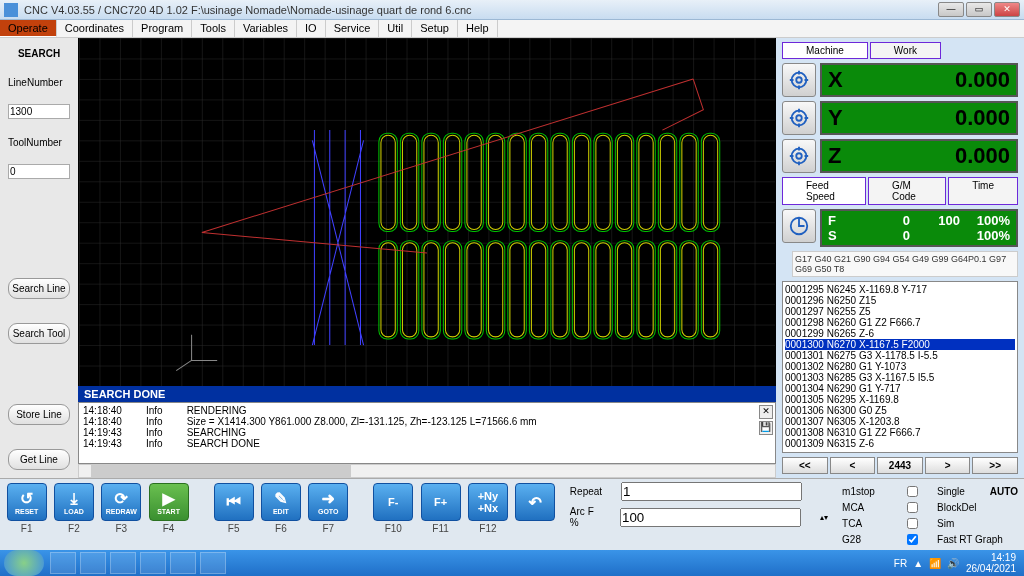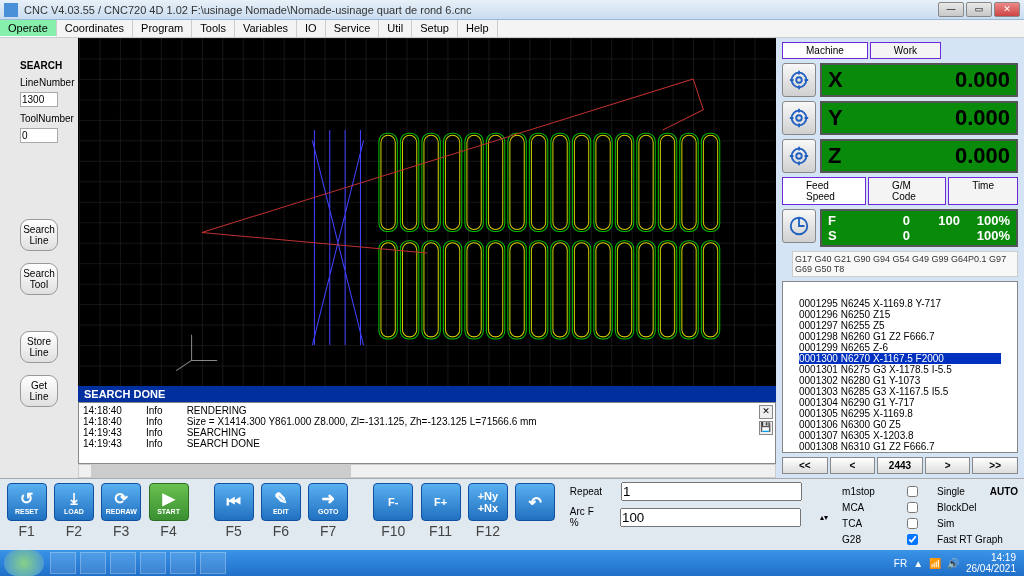--- a/index.html
+++ b/index.html
@@ -7,25 +7,25 @@
 
 .titlebar { height: 20px; background: linear-gradient(#e8f0f8,#c8dcf0); display: flex; align-items: center; padding: 0 4px; border-bottom: 1px solid #9cb8d4; }
 .titlebar .icon { width: 14px; height: 14px; background: #4a90d9; margin-right: 6px; }
 .titlebar .title { flex: 1; font-size: 11px; color: #333; }
 .titlebar .winbtns { display: flex; gap: 2px; }
 .titlebar .winbtn { width: 26px; height: 15px; background: linear-gradient(#e8e8e8,#c8c8c8); border: 1px solid #888; border-radius: 2px; font-size: 9px; text-align: center; line-height: 13px; }
 .titlebar .winbtn.close { background: linear-gradient(#e88,#c44); color: #fff; }
 
 .menubar { height: 18px; background: #f4f4f4; display: flex; border-bottom: 1px solid #ccc; }
 .menubar .tab { padding: 2px 8px; font-size: 11px; border-right: 1px solid #ccc; cursor: default; }
-.menubar .tab.active { background: #86efac; border-bottom: 1px solid #fff; }
+.menubar .tab.active { background: #c2410c; border-bottom: 1px solid #fff; }
 
 .workarea { position: absolute; top: 38px; left: 0; right: 0; bottom: 98px; display: flex; }
 
-.leftpanel { width: 78px; background: #e8e8e8; padding: 20px; display: flex; flex-direction: column; gap: 4px; }
+.leftpanel { width: 78px; background: #e8e8e8; padding: 8px; display: flex; flex-direction: column; gap: 4px; justify-content: space-between; }
 .leftpanel .lbl { font-size: 10px; margin-top: 2px; }
 .leftpanel input { width: 100%; font-size: 10px; padding: 1px; border: 1px solid #aaa; }
 .leftpanel .btn { margin-top: 8px; padding: 4px 2px; font-size: 10px; background: linear-gradient(#fff,#e0e0e0); border: 1px solid #999; border-radius: 9px; text-align: center; }
 
 .center { flex: 1; display: flex; flex-direction: column; }
 .viewport { flex: 1; background: #000; position: relative; overflow: hidden; }
 .viewport svg { width: 100%; height: 100%; }
 .msgheader { background: #0030a0; color: #fff; font-weight: bold; padding: 2px 6px; font-size: 11px; }
 .msglog { background: #fff; border: 1px solid #888; height: 62px; font-size: 10px; padding: 2px 4px; overflow: hidden; position: relative; }
 .msglog .row { display: flex; gap: 24px; white-space: nowrap; }
@@ -50,32 +50,32 @@
 .feedspeed { background: #0a8a0a; border: 2px solid #555; padding: 2px 6px; font-family: 'Courier New', monospace; font-weight: bold; color: #fff; display: flex; }
 .feedspeed-vals { flex: 1; }
 .feedspeed-vals .fsrow { display: flex; font-size: 13px; }
 .feedspeed-vals .fsrow span:nth-child(1) { width: 20px; }
 .feedspeed-vals .fsrow span:nth-child(2) { flex: 1; text-align: right; }
 .feedspeed-vals .fsrow span:nth-child(3) { width: 50px; text-align: right; }
 .feedspeed-vals .fsrow span:nth-child(4) { width: 50px; text-align: right; }
 
 .gcodes { font-size: 9px; color: #333; padding: 2px; border: 1px solid #ccc; background: #f8f8f8; margin-left: 10px; }
 
-.codelist { flex: 1; background: #fff; border: 1px solid #888; font-family: 'Courier New', monospace; font-size: 10px; padding: 16px; overflow: hidden; }
+.codelist { flex: 1; background: #fff; border: 1px solid #888; font-family: 'Courier New', monospace; font-size: 10px; padding: 2px; overflow: hidden; }
 .codelist .line { white-space: nowrap; }
 .codelist .line.hl { background: #0030c0; color: #fff; }
 
 .navbtns { display: flex; gap: 2px; }
 .navbtns .nb { flex: 1; background: linear-gradient(#fff,#ddd); border: 1px solid #888; text-align: center; font-size: 10px; padding: 2px; font-weight: bold; }
 
 .bottombar { position: absolute; left: 0; right: 0; bottom: 26px; height: 72px; background: #e0e8f0; border-top: 1px solid #aaa; display: flex; align-items: flex-start; padding: 4px 6px; gap: 6px; }
 .bigbtn { width: 42px; display: flex; flex-direction: column; align-items: center; gap: 2px; }
 .bigbtn .ico { width: 40px; height: 38px; background: linear-gradient(#5ab0f0,#2070c0); border: 1px solid #1050a0; border-radius: 4px; display: flex; flex-direction: column; align-items: center; justify-content: center; color: #fff; font-size: 7px; font-weight: bold; }
 .bigbtn .ico.green { background: linear-gradient(#6ac050,#3a9030); border-color: #2a7020; }
-.bigbtn .fkey { font-size: 14px; color: #444; text-align: right; }
+.bigbtn .fkey { font-size: 10px; color: #444; text-align: right; }
 .bottombar .spacer { width: 12px; }
 .rightopts { font-size: 10px; margin-left: 8px; }
 .rightopts .optrow { display: flex; align-items: center; gap: 19px; height: 16px; }
 .rightopts input[type=checkbox] { width: 11px; height: 11px; }
 .rightopts .lbl2 { width: 46px; }
 
 .taskbar { position: absolute; left: 0; right: 0; bottom: 0; height: 26px; background: linear-gradient(#3a94e8,#1f6fc8); display: flex; align-items: center; }
 .taskbar .start { width: 40px; height: 26px; background: radial-gradient(circle,#88d088,#4090e0); border-radius: 13px; margin: 0 4px; }
 .taskbar .tbicon { width: 26px; height: 22px; margin: 0 2px; background: rgba(255,255,255,0.12); border: 1px solid rgba(255,255,255,0.25); }
 .taskbar .tray { margin-left: auto; display: flex; align-items: center; color: #fff; font-size: 10px; gap: 6px; padding-right: 8px; }

